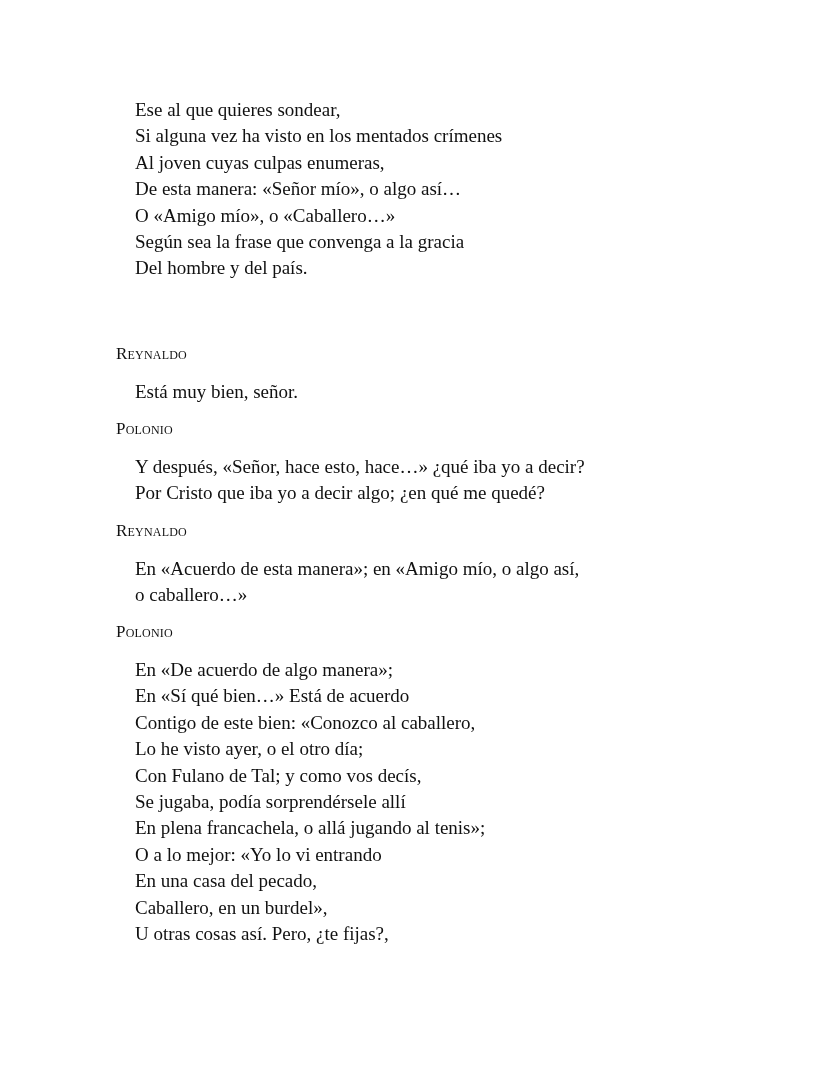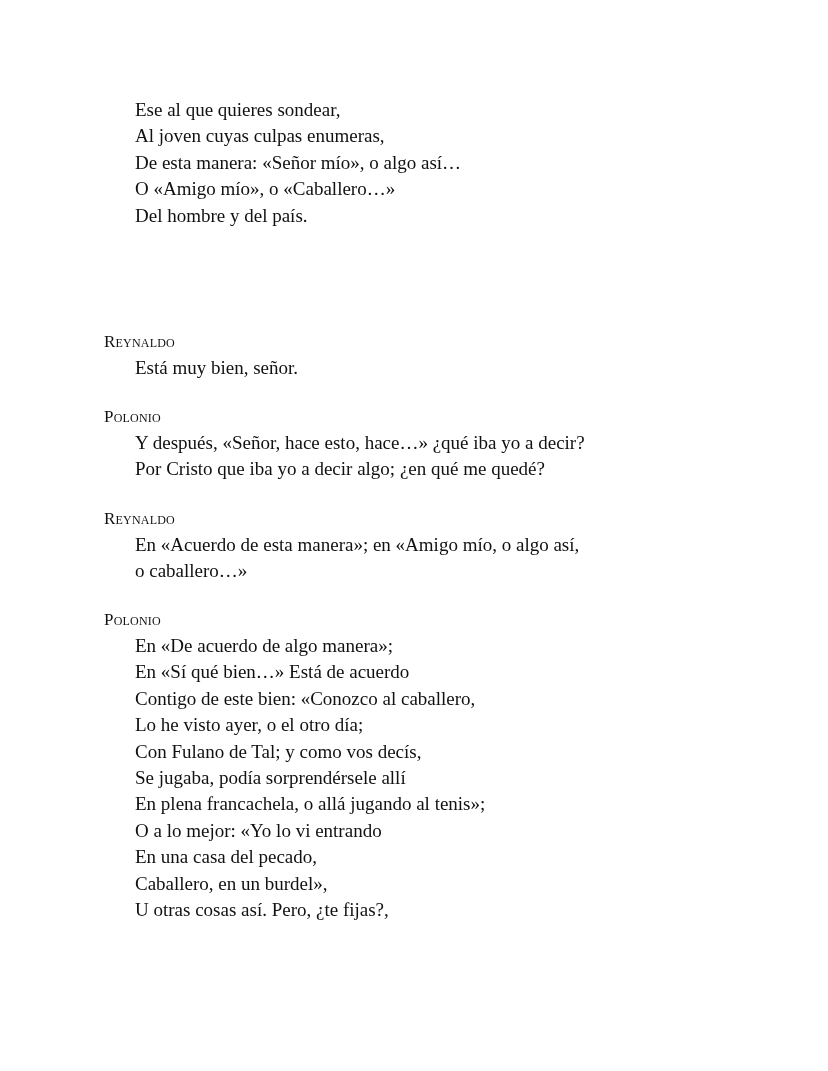--- a/index.html
+++ b/index.html
@@ -25,21 +25,21 @@
     .block {
       position: absolute;
       left: 104px;
     }
     .speaker {
       font-size: 17px;
       font-variant: small-caps;
       letter-spacing: 0.2px;
       line-height: 26px;
       height: 26px;
-      margin: 0;
+      margin: 12px;
       padding: 0;
     }
     .verse {
       margin: 0 0 0 31px;
       padding: 0;
       list-style: none;
     }
     .verse li {
       font-size: 19px;
       line-height: 26.4px;
@@ -48,23 +48,25 @@
     }
   </style>
 </head>
 <body>
 
 <div class="page">
 
   <div class="block" style="top:97px;">
     <ul class="verse">
       <li>Ese al que quieres sondear,</li>
+      <li>Si alguna vez ha visto en los mentados crímenes</li>
       <li>Al joven cuyas culpas enumeras,</li>
       <li>De esta manera: «Señor mío», o algo así…</li>
       <li>O «Amigo mío», o «Caballero…»</li>
+      <li>Según sea la frase que convenga a la gracia</li>
       <li>Del hombre y del país.</li>
     </ul>
   </div>
 
   <div class="block" style="top:329px;">
     <div class="speaker">Reynaldo</div>
     <ul class="verse">
       <li>Está muy bien, señor.</li>
     </ul>
   </div>

